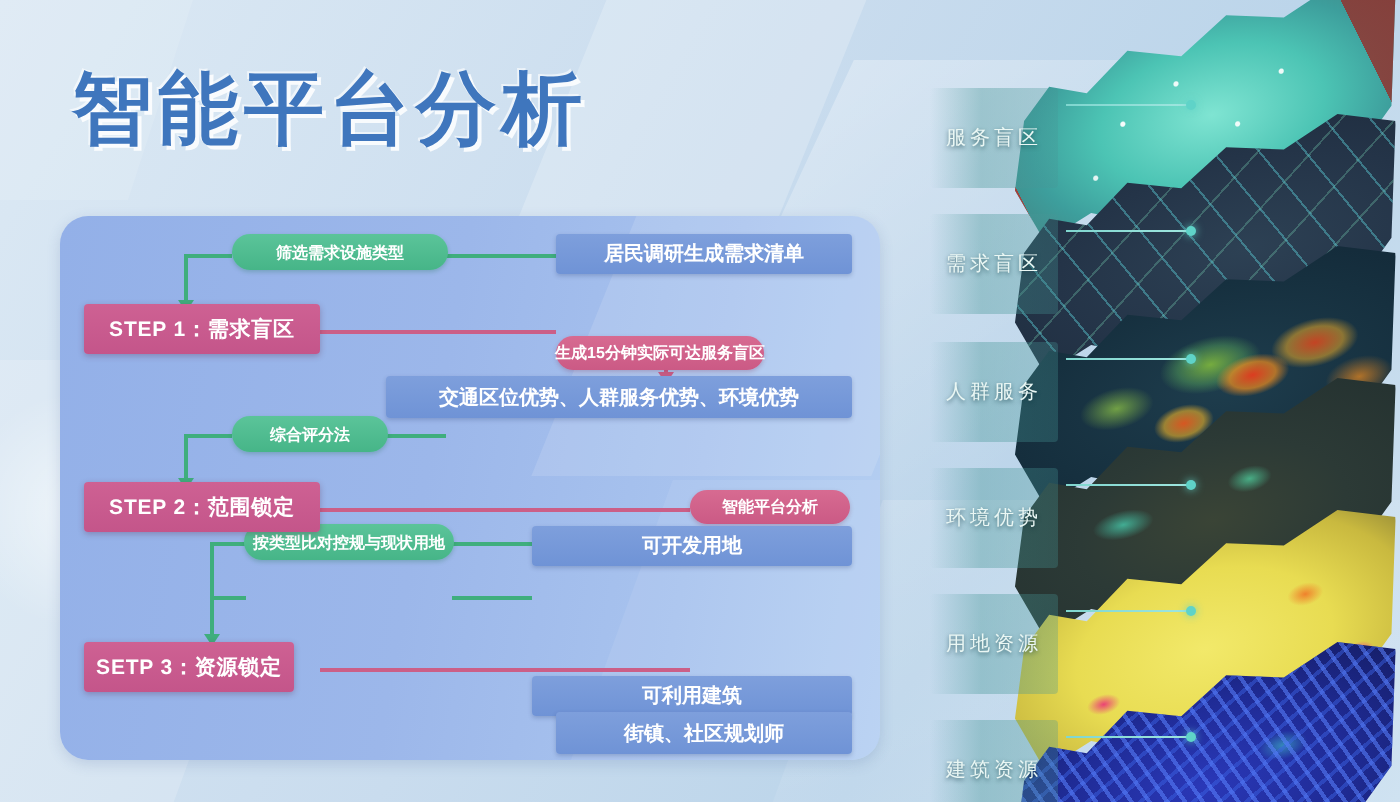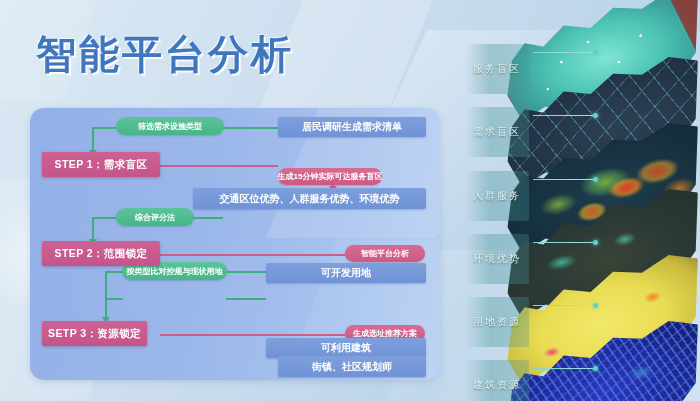--- a/index.html
+++ b/index.html
@@ -167,23 +167,20 @@
     </div>
 
     <div class="node pill-pink" style="left:248px;top:60px;width:104px;height:17px;">
       <span>生成15分钟实际可达服务盲区</span>
     </div>
 
     <div class="node pill-pink" style="left:315px;top:137px;width:80px;height:17px;">
       <span>智能平台分析</span>
     </div>
 
-    <div class="node pill-pink" style="left:315px;top:217px;width:80px;height:17px;">
-      <span>生成选址推荐方案</span>
-    </div>
 
     <div class="node box-blue" style="left:248px;top:9px;width:148px;height:20px;">
       <span>居民调研生成需求清单</span>
     </div>
 
     <div class="node box-blue" style="left:163px;top:80px;width:233px;height:21px;">
       <span>交通区位优势、人群服务优势、环境优势</span>
     </div>
 
     <div class="node box-blue" style="left:236px;top:155px;width:160px;height:20px;">

